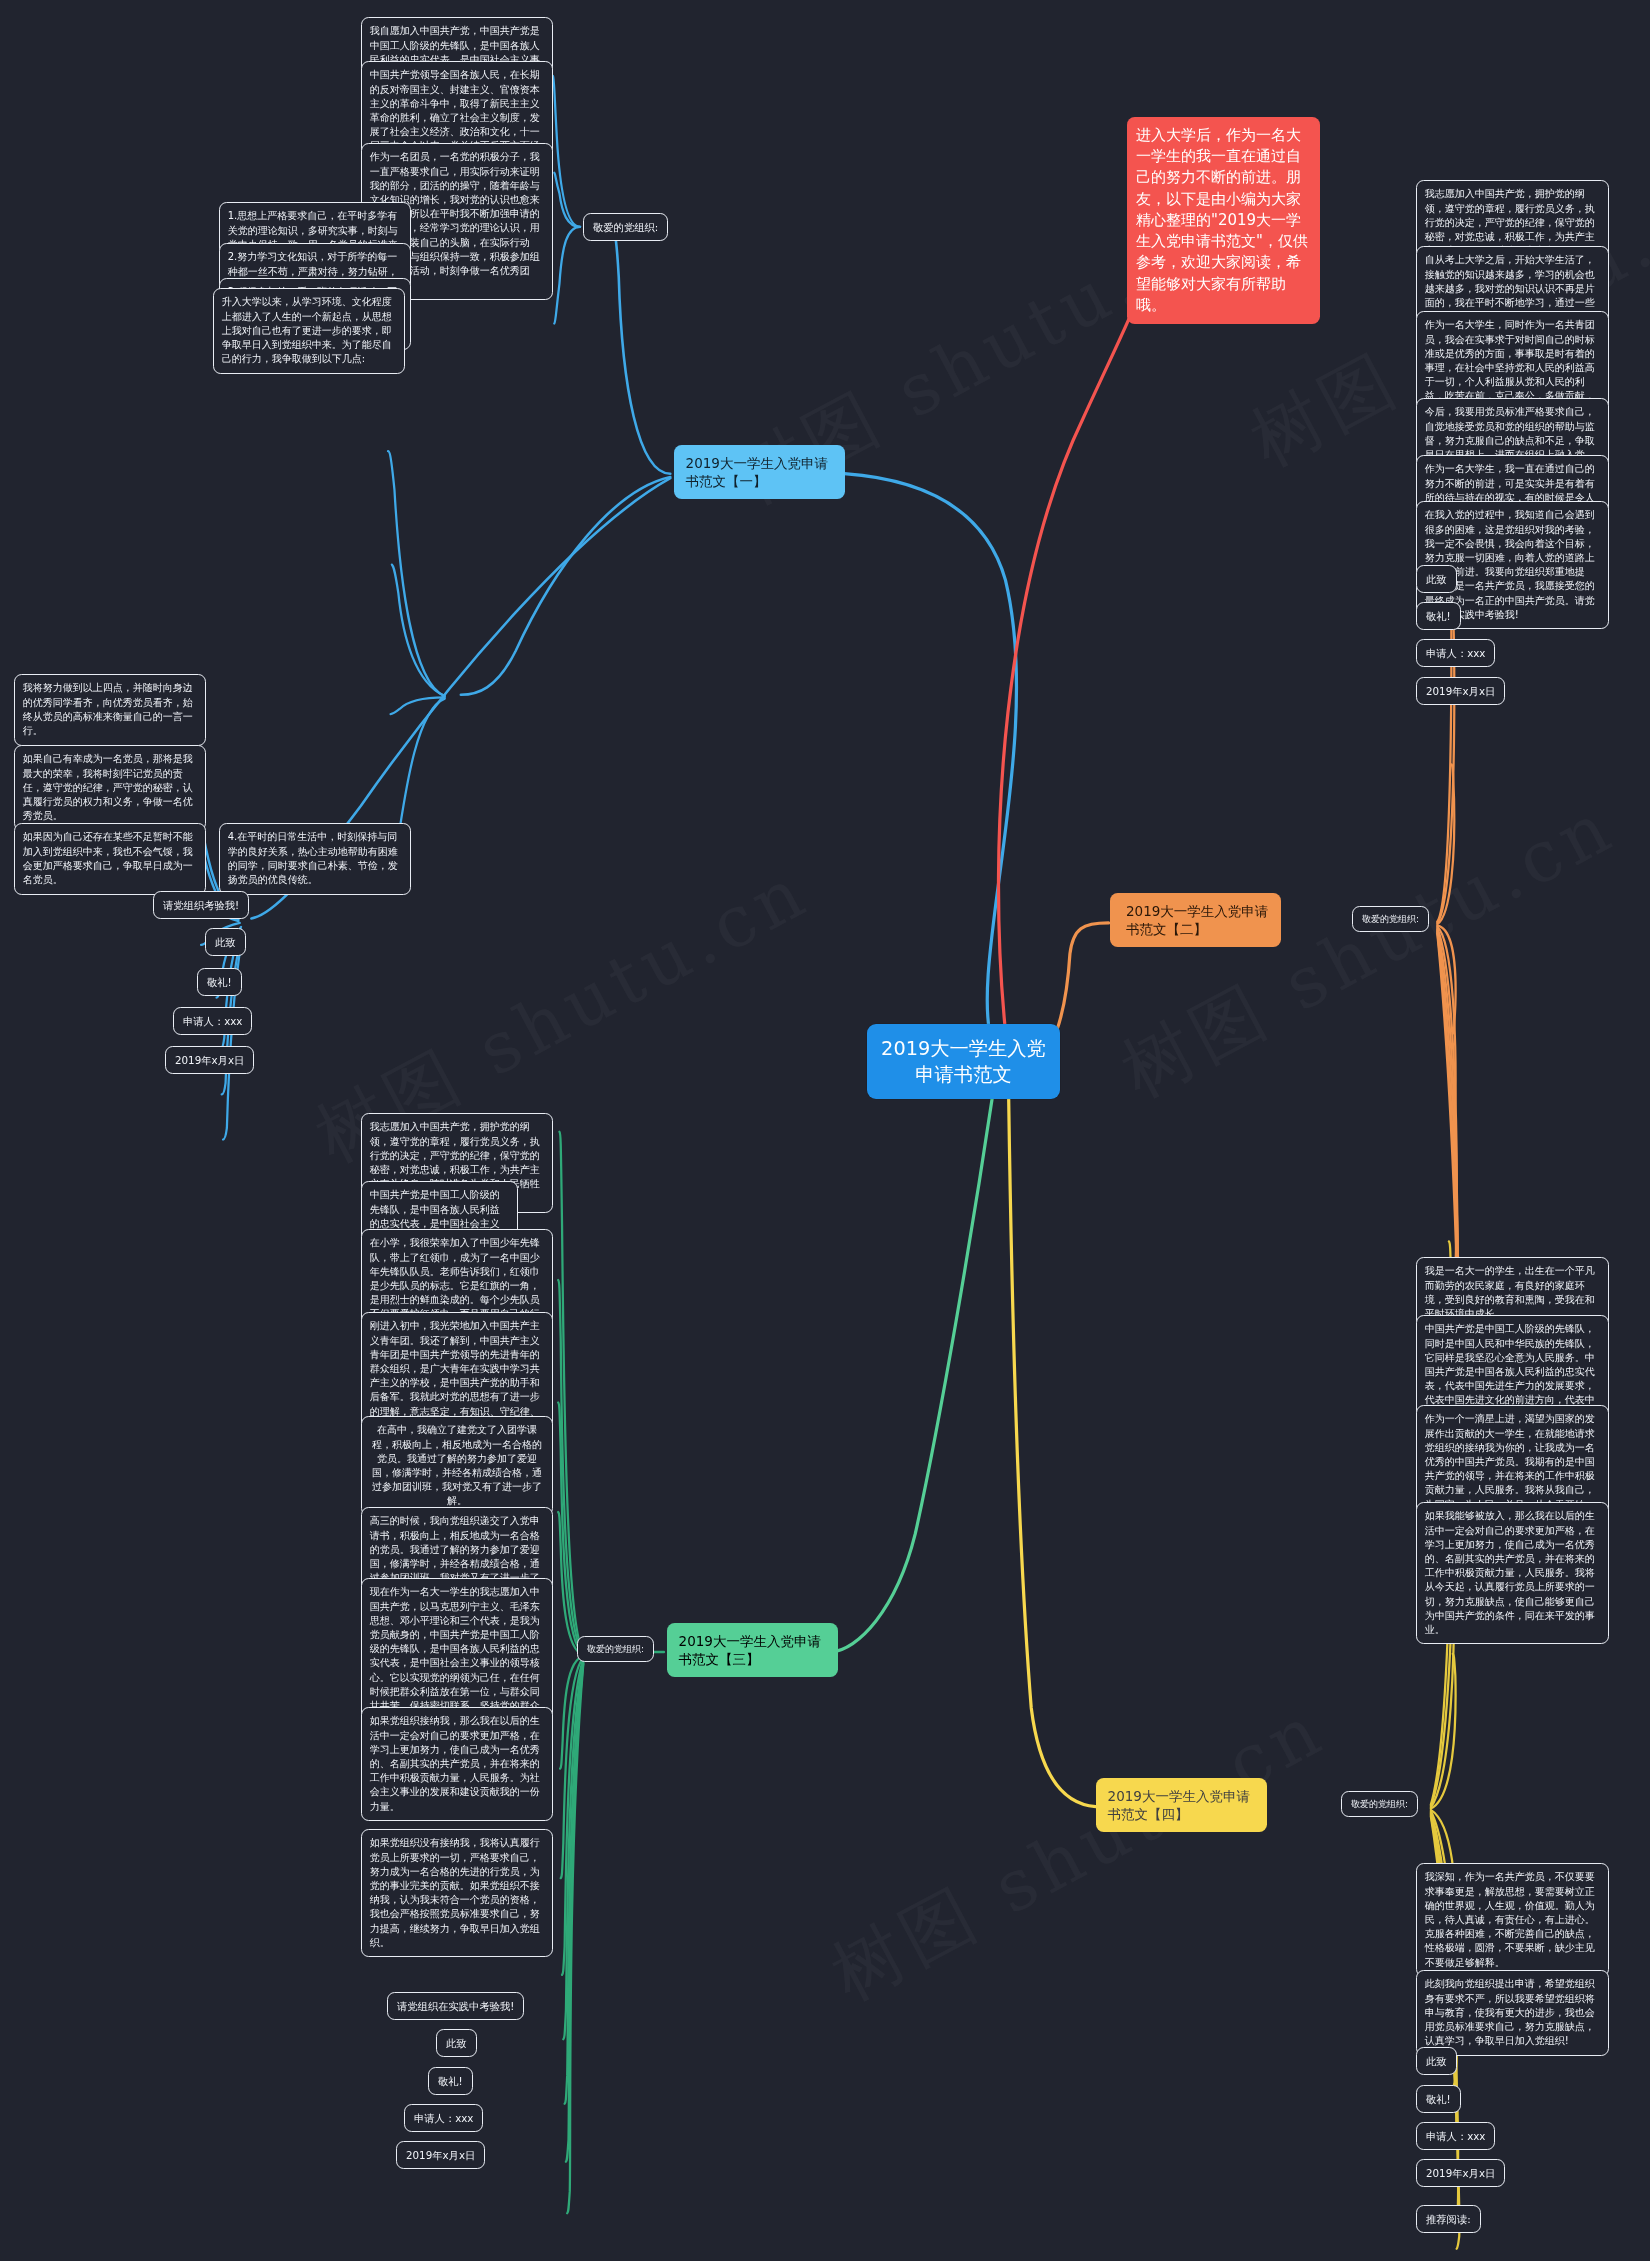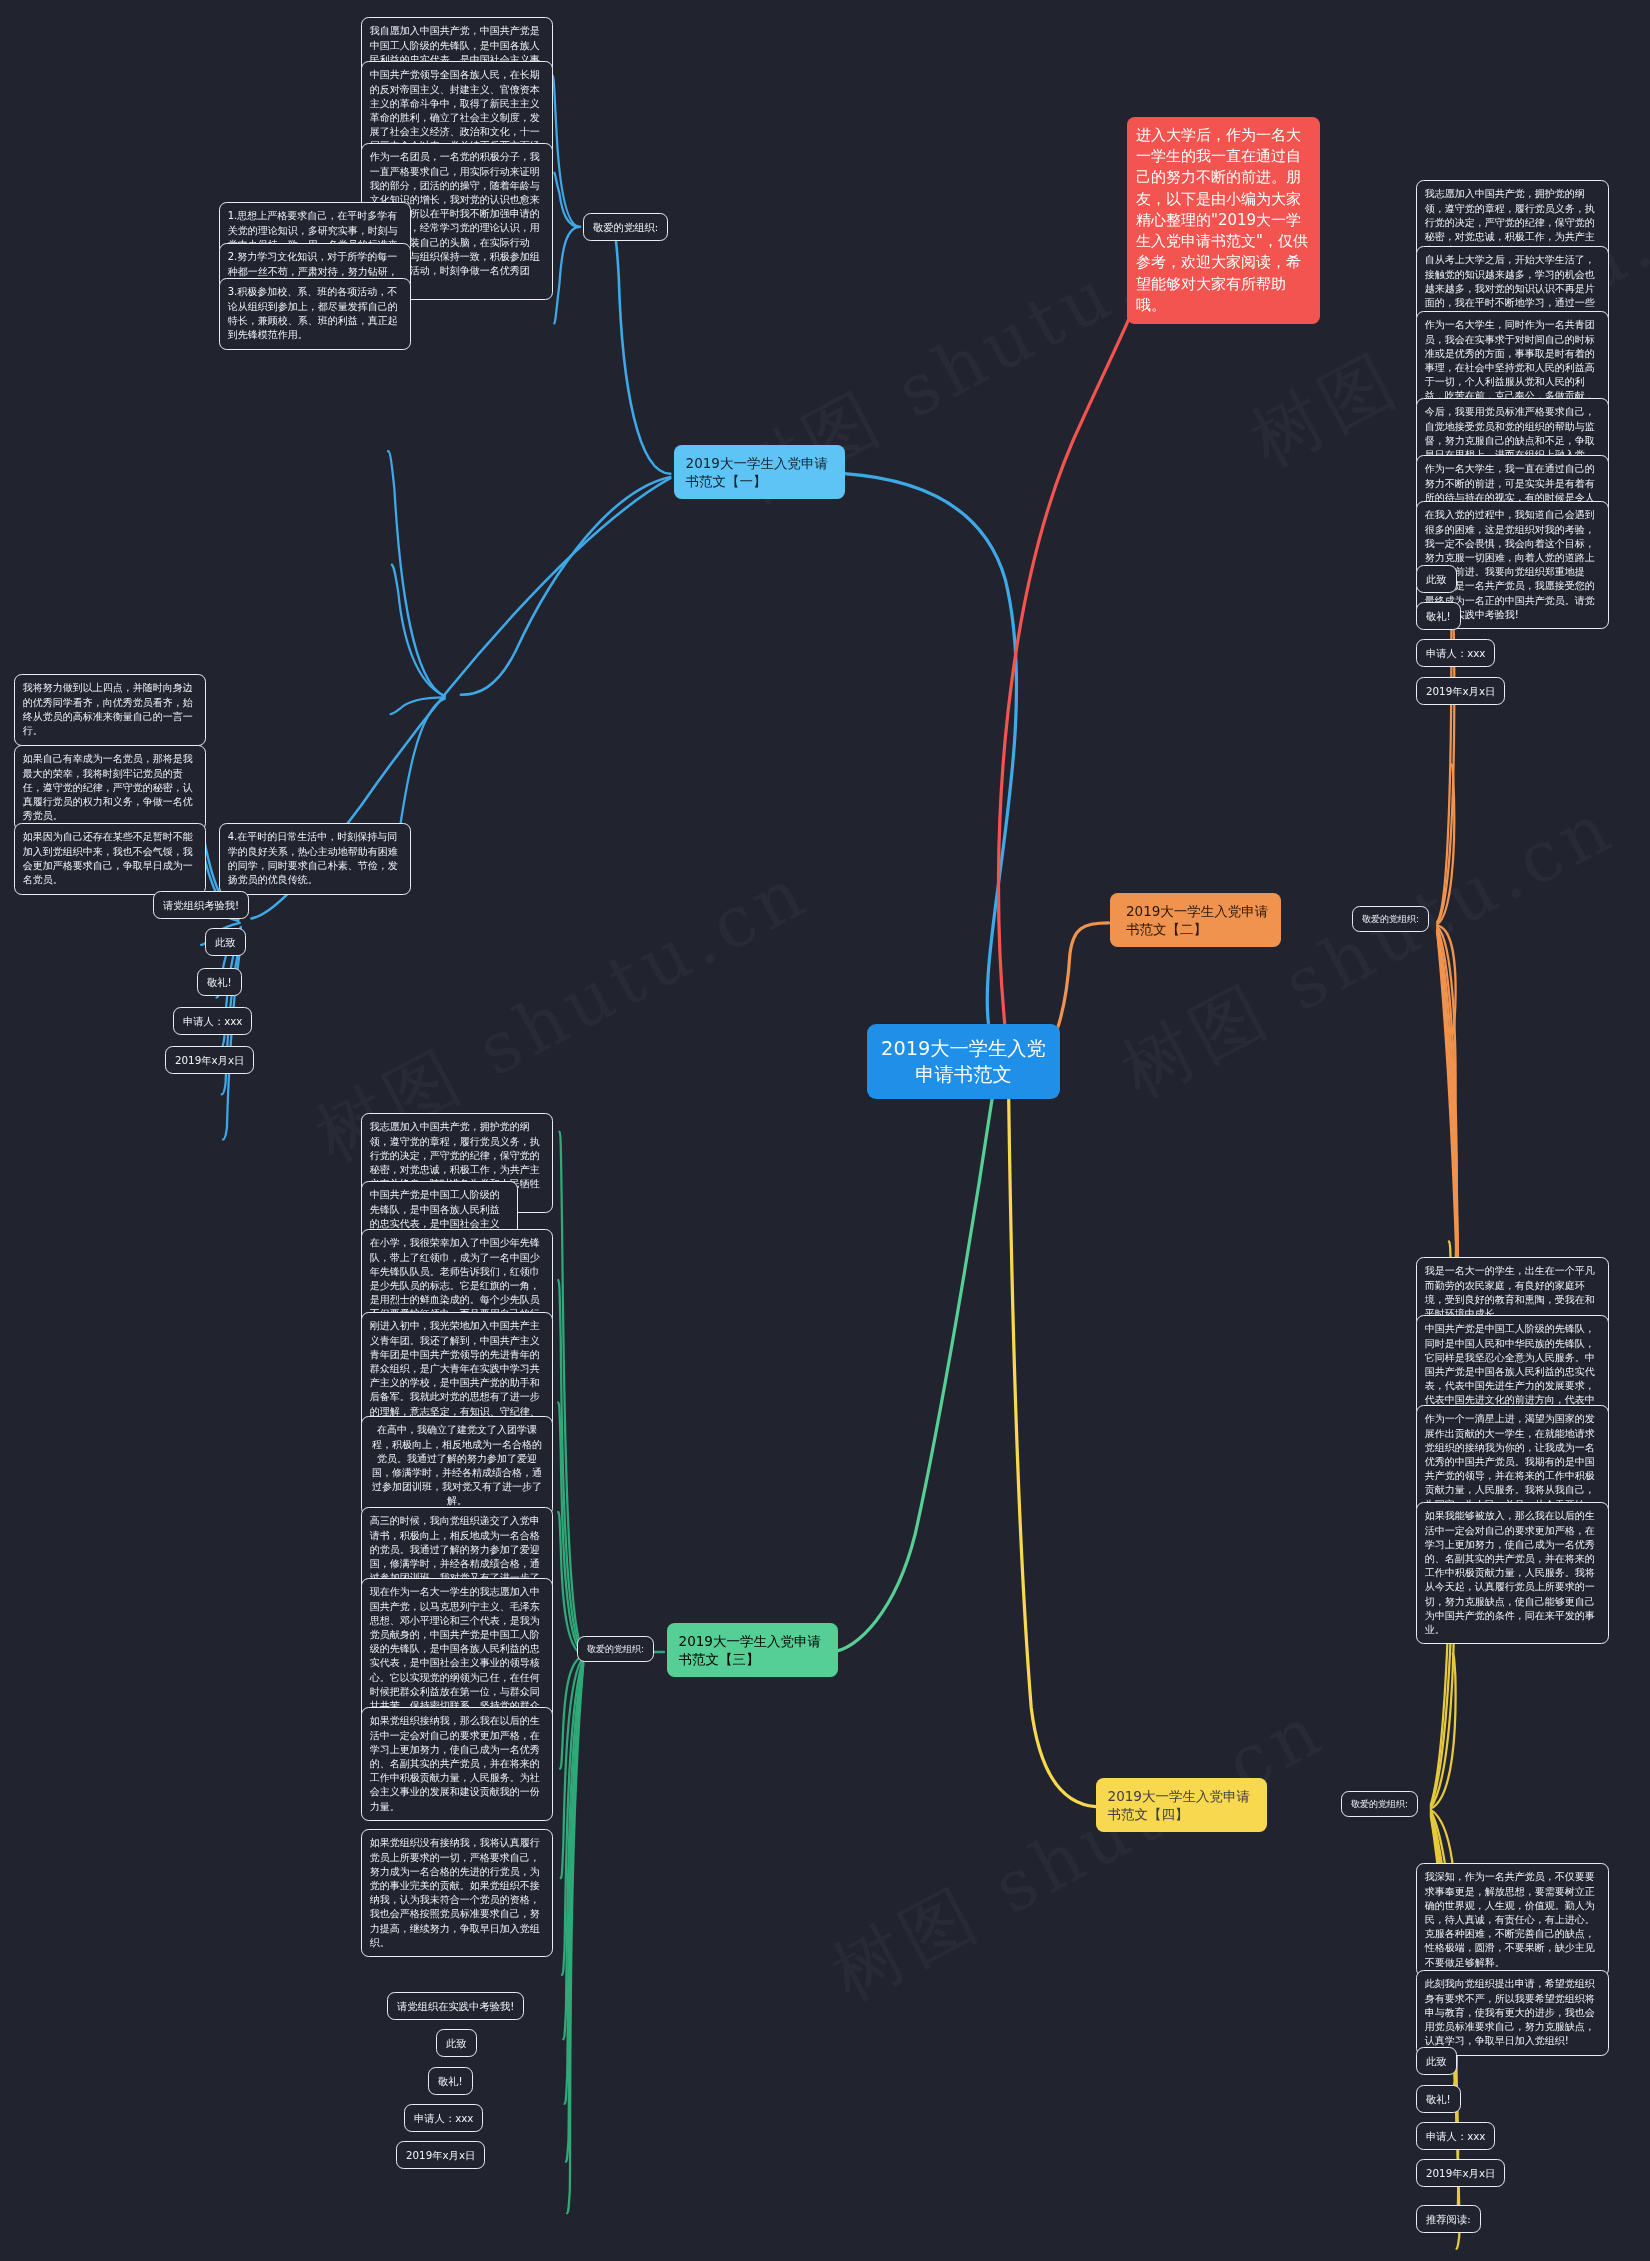--- a/index.html
+++ b/index.html
@@ -130,20 +130,21 @@
 
   <div class="node leaf" style="left:361px;top:17px;width:192px;">我自愿加入中国共产党，中国共产党是中国工人阶级的先锋队，是中国各族人民利益的忠实代表，是中国社会主义事业的领导核心。党的最终目标是实现共产主义的社会制度。中国共产党从马克思主义、列宁主义、毛泽东思想作为自己的行动指南。</div>
   <div class="node leaf" style="left:361px;top:61px;width:192px;">中国共产党领导全国各族人民，在长期的反对帝国主义、封建主义、官僚资本主义的革命斗争中，取得了新民主主义革命的胜利，确立了社会主义制度，发展了社会主义经济、政治和文化，十一届三中全会以来，党总结正反两方面经验，解放思想，实事求是，实现全党工作重心向经济建设的转移，实现改革开放，把马克思主义基本原理同当代中国社会主义建设的实践相结合，逐步形成了建设有中国特色社会主义的理论和政策、路线、方针，开创了社会主义事业发展的新局面。总之，没有中国共产党，就没有中国革命的胜利和社会主义事业的成功。</div>
   <div class="node leaf" style="left:361px;top:143px;width:192px;">作为一名团员，一名党的积极分子，我一直严格要求自己，用实际行动来证明我的部分，团活的的操守，随着年龄与文化知识的增长，我对党的认识也愈来越深刻，所以在平时我不断加强申请的自身修养，经常学习党的理论认识，用党性来武装自己的头脑，在实际行动上，积极与组织保持一致，积极参加组织的各项活动，时刻争做一名优秀团员。</div>
 
   <div class="node leaf" style="left:219px;top:202px;width:192px;">1.思想上严格要求自己，在平时多学有关党的理论知识，多研究实事，时刻与党中央保持一致，用一名党员的标准来要求自己，争取做到身未入党思想先入党。</div>
   <div class="node leaf" style="left:219px;top:243px;width:192px;">2.努力学习文化知识，对于所学的每一种都一丝不苟，严肃对待，努力钻研，争取每一科都达到"优 "，为以后走上工作岗位打下坚实的基础。</div>
   <div class="node leaf" style="left:219px;top:278px;width:192px;">3.积极参加校、系、班的各项活动，不论从组织到参加上，都尽量发挥自己的特长，兼顾校、系、班的利益，真正起到先锋模范作用。</div>
   <div class="node leaf" style="left:219px;top:823px;width:192px;">4.在平时的日常生活中，时刻保持与同学的良好关系，热心主动地帮助有困难的同学，同时要求自己朴素、节俭，发扬党员的优良传统。</div>
 
+  <div class="node leaf" style="left:213px;top:288px;width:192px;">升入大学以来，从学习环境、文化程度上都进入了人生的一个新起点，从思想上我对自己也有了更进一步的要求，即争取早日入到党组织中来。为了能尽自己的行力，我争取做到以下几点:</div>
 
   <div class="node leaf" style="left:14px;top:674px;width:192px;">我将努力做到以上四点，并随时向身边的优秀同学看齐，向优秀党员看齐，始终从党员的高标准来衡量自己的一言一行。</div>
   <div class="node leaf" style="left:14px;top:745px;width:192px;">如果自己有幸成为一名党员，那将是我最大的荣幸，我将时刻牢记党员的责任，遵守党的纪律，严守党的秘密，认真履行党员的权力和义务，争做一名优秀党员。</div>
   <div class="node leaf" style="left:14px;top:823px;width:192px;">如果因为自己还存在某些不足暂时不能加入到党组织中来，我也不会气馁，我会更加严格要求自己，争取早日成为一名党员。</div>
 
   <div class="node leaf sm" style="left:153px;top:891px;">请党组织考验我!</div>
   <div class="node leaf sm" style="left:205px;top:928px;">此致</div>
   <div class="node leaf sm" style="left:197px;top:968px;">敬礼!</div>
   <div class="node leaf sm" style="left:173px;top:1007px;">申请人：xxx</div>
   <div class="node leaf sm" style="left:165px;top:1046px;">2019年x月x日</div>

